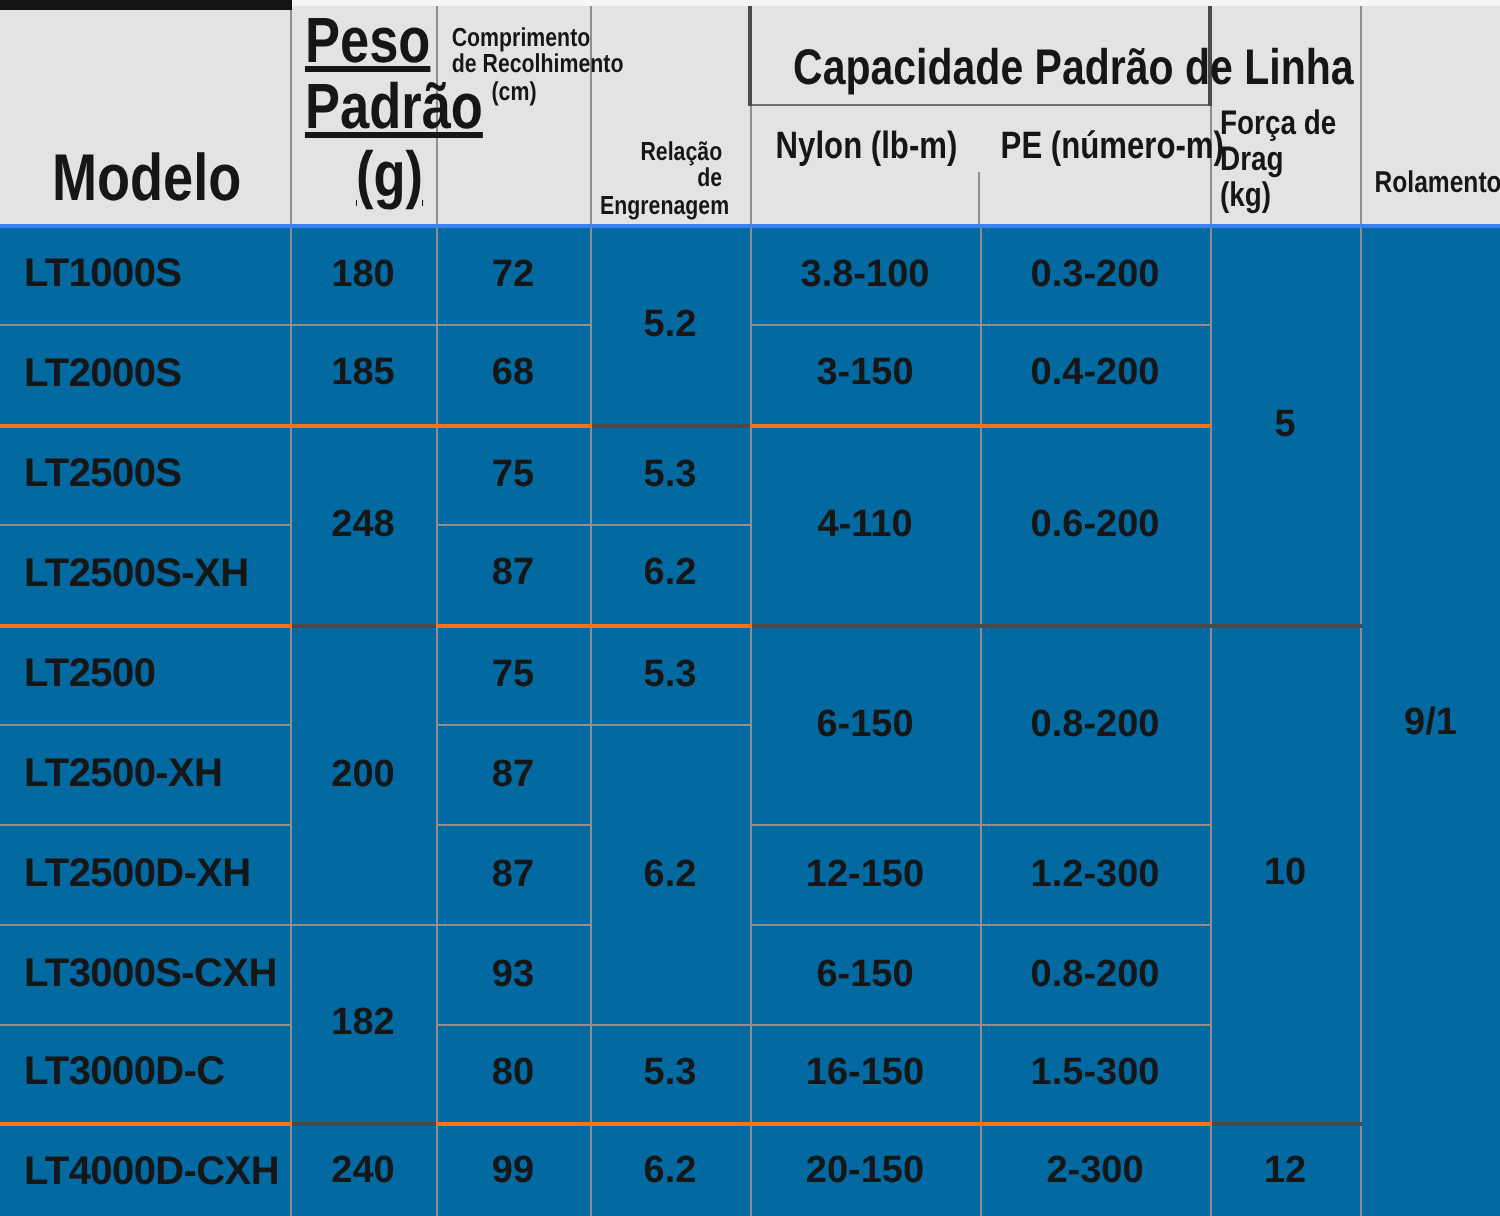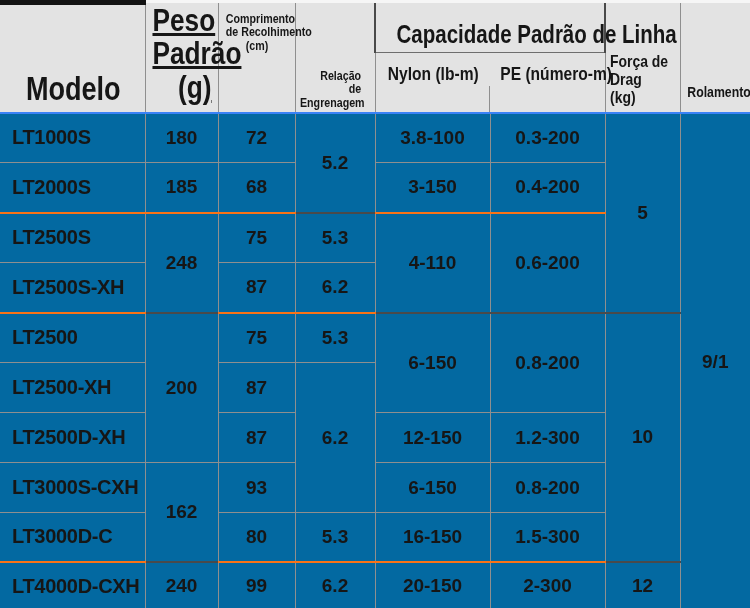--- a/index.html
+++ b/index.html
@@ -146,21 +146,21 @@
       <td rowspan="3">6.2</td>
     </tr>
     <tr style="height:50px">
       <td class="c-model">LT2500D-XH</td>
       <td>87</td>
       <td>12-150</td>
       <td>1.2-300</td>
     </tr>
     <tr style="height:50px">
       <td class="c-model">LT3000S-CXH</td>
-      <td rowspan="2">162</td>
+      <td rowspan="2">182</td>
       <td>93</td>
       <td>6-150</td>
       <td>0.8-200</td>
     </tr>
     <tr style="height:49px" class="group-end">
       <td class="c-model">LT3000D-C</td>
       <td>80</td>
       <td>5.3</td>
       <td>16-150</td>
       <td>1.5-300</td>

